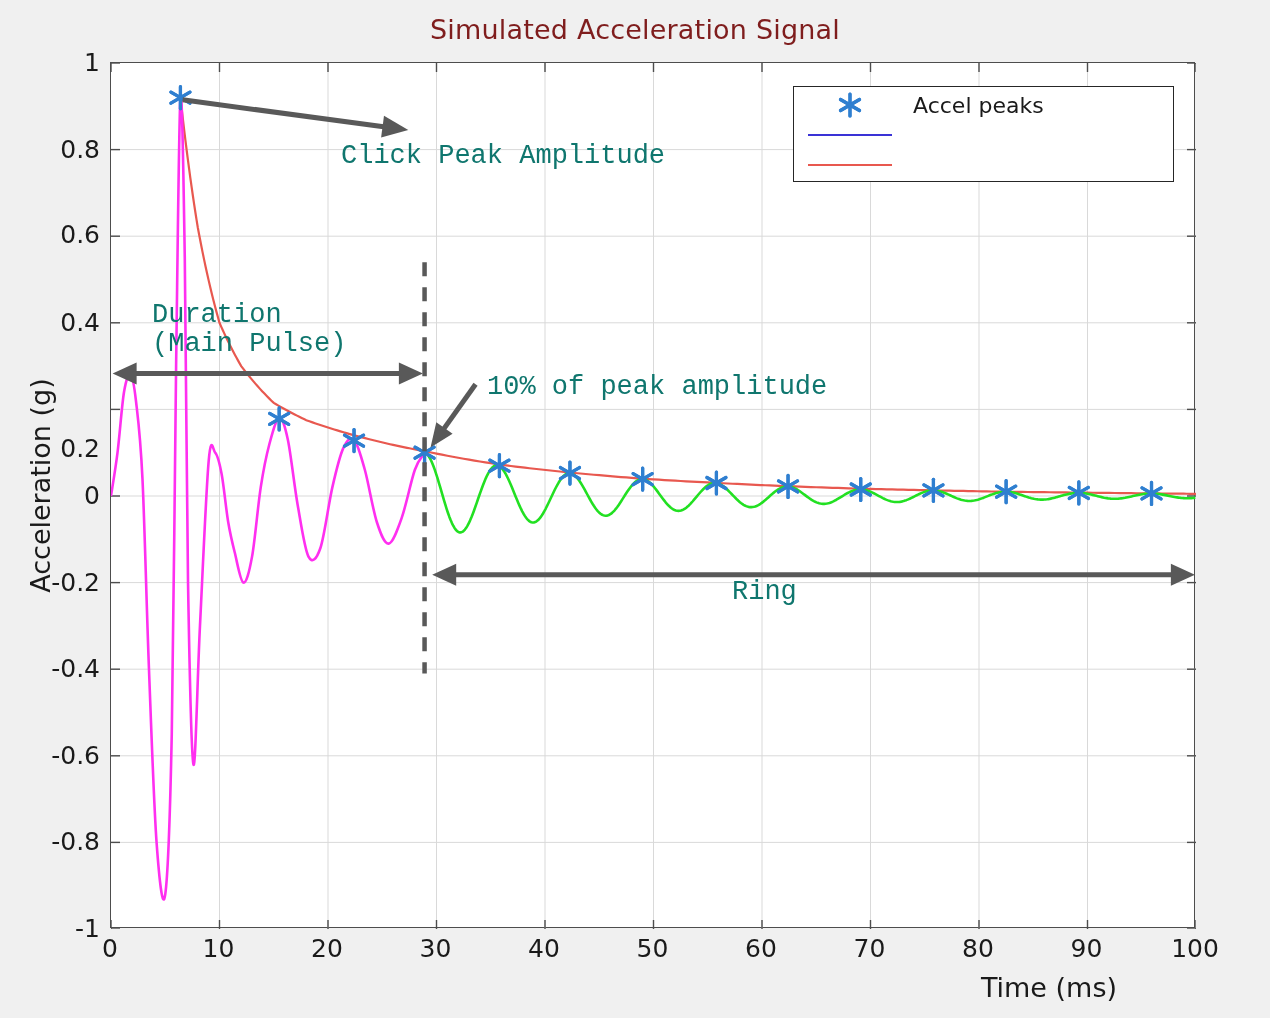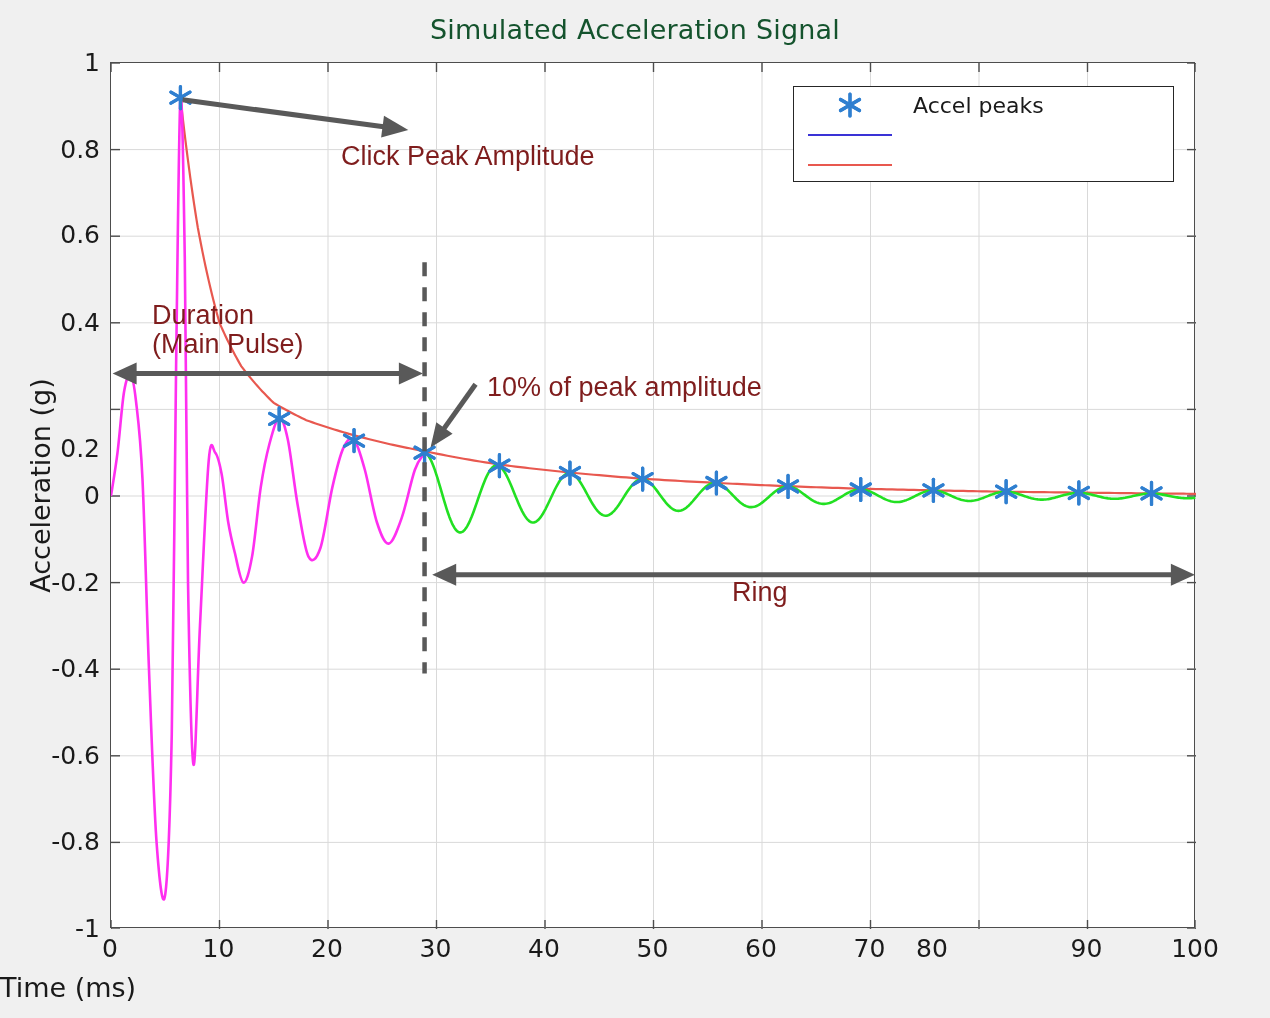--- a/index.html
+++ b/index.html
@@ -15,21 +15,21 @@
     font-family: "DejaVu Sans", sans-serif;
     overflow: hidden;
   }
   #chart-title {
     position: absolute;
     left: 0;
     top: 14px;
     width: 1270px;
     text-align: center;
     font-size: 27px;
-    color: #14532d;
+    color: #7f1d1d;
     font-family: "DejaVu Sans", sans-serif;
     letter-spacing: 0.2px;
   }
   #plot-area {
     position: absolute;
     left: 110px;
     top: 62px;
     width: 1085px;
     height: 866px;
     background: #ffffff;
@@ -76,21 +76,21 @@
     color: #1a1a1a;
     width: 90px;
     transform: translateX(-45px);
     font-family: "DejaVu Sans", sans-serif;
   }
   #xaxis-label {
     position: absolute;
     left: 0;
     top: 972px;
     width: 1117px;
-    text-align: left;
+    text-align: right;
     font-size: 27px;
     color: #1a1a1a;
   }
   #yaxis-label {
     position: absolute;
     left: -210px;
     top: 470px;
     width: 500px;
     text-align: center;
     font-size: 27px;
@@ -132,23 +132,23 @@
   .legend-line {
     position: absolute;
     left: 14px;
     top: 14px;
     width: 84px;
     height: 2px;
   }
   .annot {
     position: absolute;
     font-size: 27px;
-    color: #7f1d1d;
+    color: #0f766e;
     white-space: nowrap;
-    font-family: Liberation Sans, sans-serif;
+    font-family: Liberation Mono, monospace;
   }
   .annot-2line { line-height: 1.08; }
 </style>
 </head>
 <body>
 
 <div id="figure">
 
   <div id="chart-title">Simulated Acceleration Signal</div>
 
@@ -170,21 +170,21 @@
     </div>
   <div id="xtick-wrap">
       <div class="xtick-label" style="left: 0px;">0</div>
       <div class="xtick-label" style="left: 108.5px;">10</div>
       <div class="xtick-label" style="left: 217px;">20</div>
       <div class="xtick-label" style="left: 325.5px;">30</div>
       <div class="xtick-label" style="left: 434px;">40</div>
       <div class="xtick-label" style="left: 542.5px;">50</div>
       <div class="xtick-label" style="left: 651px;">60</div>
       <div class="xtick-label" style="left: 759.5px;">70</div>
-      <div class="xtick-label" style="left: 822px;">80</div>
+      <div class="xtick-label" style="left: 868px;">80</div>
       <div class="xtick-label" style="left: 976.5px;">90</div>
       <div class="xtick-label" style="left: 1085px;">100</div>
     </div>
 
   <div id="plot-area">
     <svg id="plot-svg" viewBox="0 0 1085 866" preserveAspectRatio="none">
       <g id="grid-group">
           <line x1="108.5" y1="0" x2="108.5" y2="866" stroke="#d9d9d9" stroke-width="1"></line>
           <line x1="217" y1="0" x2="217" y2="866" stroke="#d9d9d9" stroke-width="1"></line>
           <line x1="325.5" y1="0" x2="325.5" y2="866" stroke="#d9d9d9" stroke-width="1"></line>

